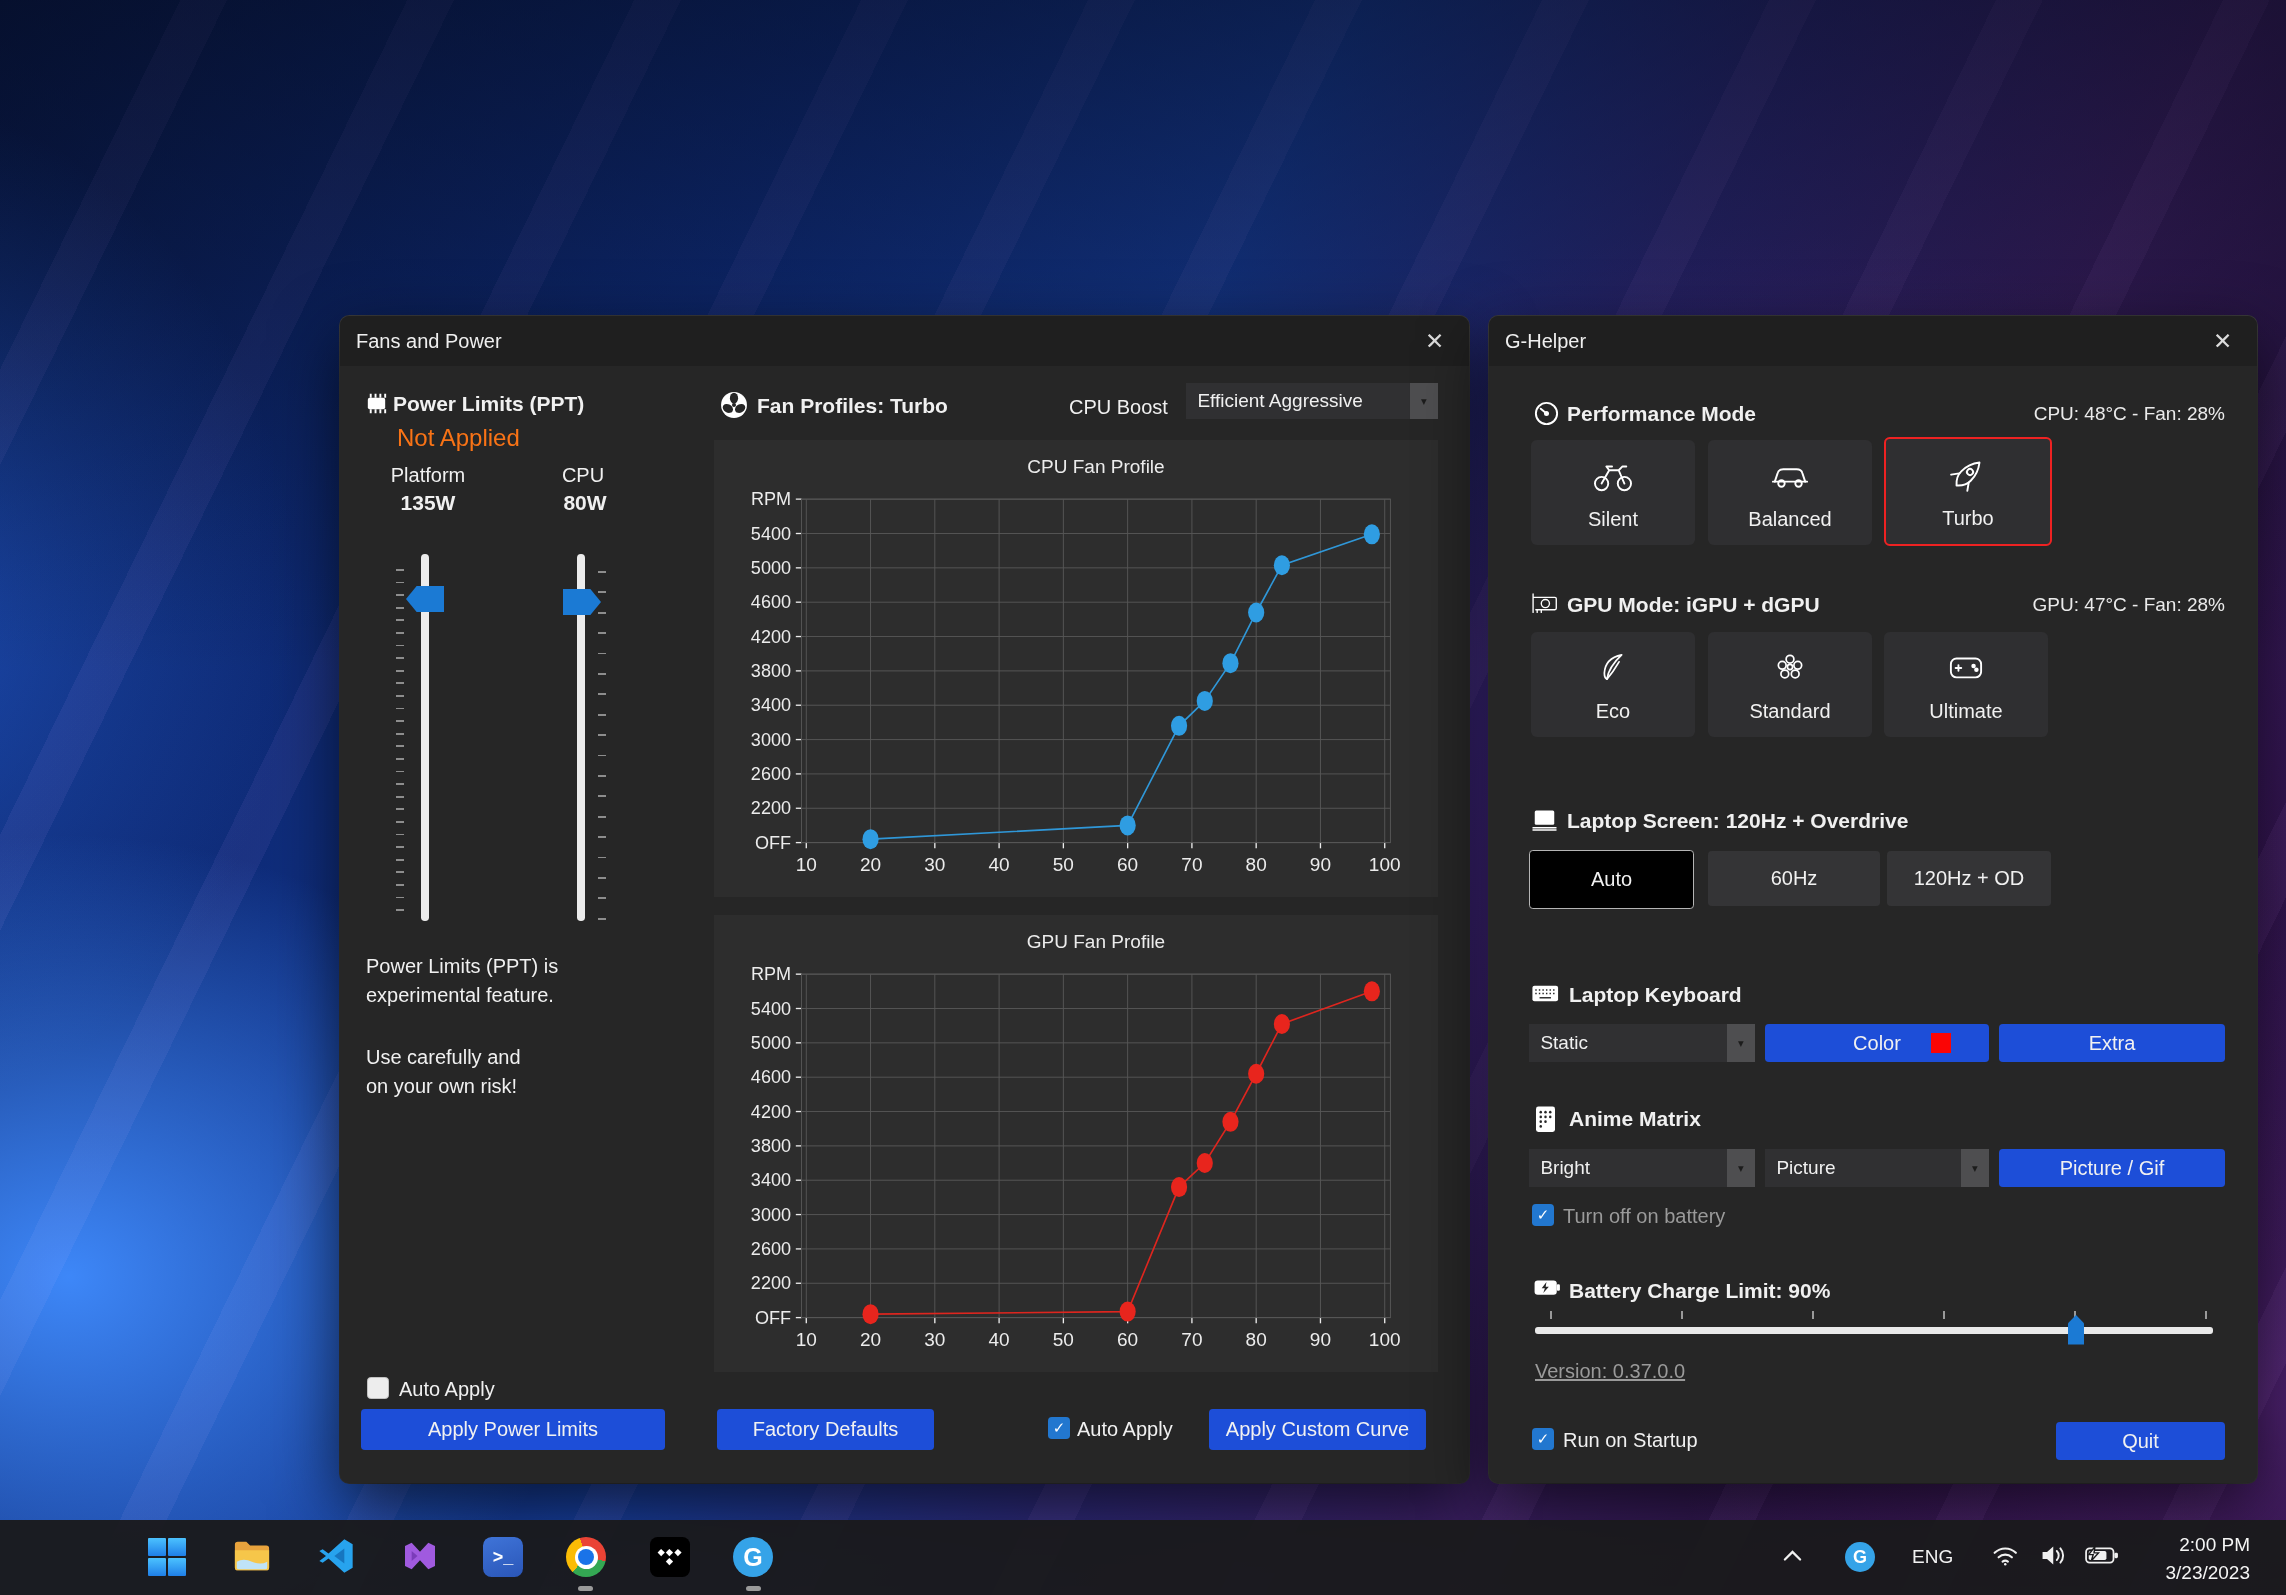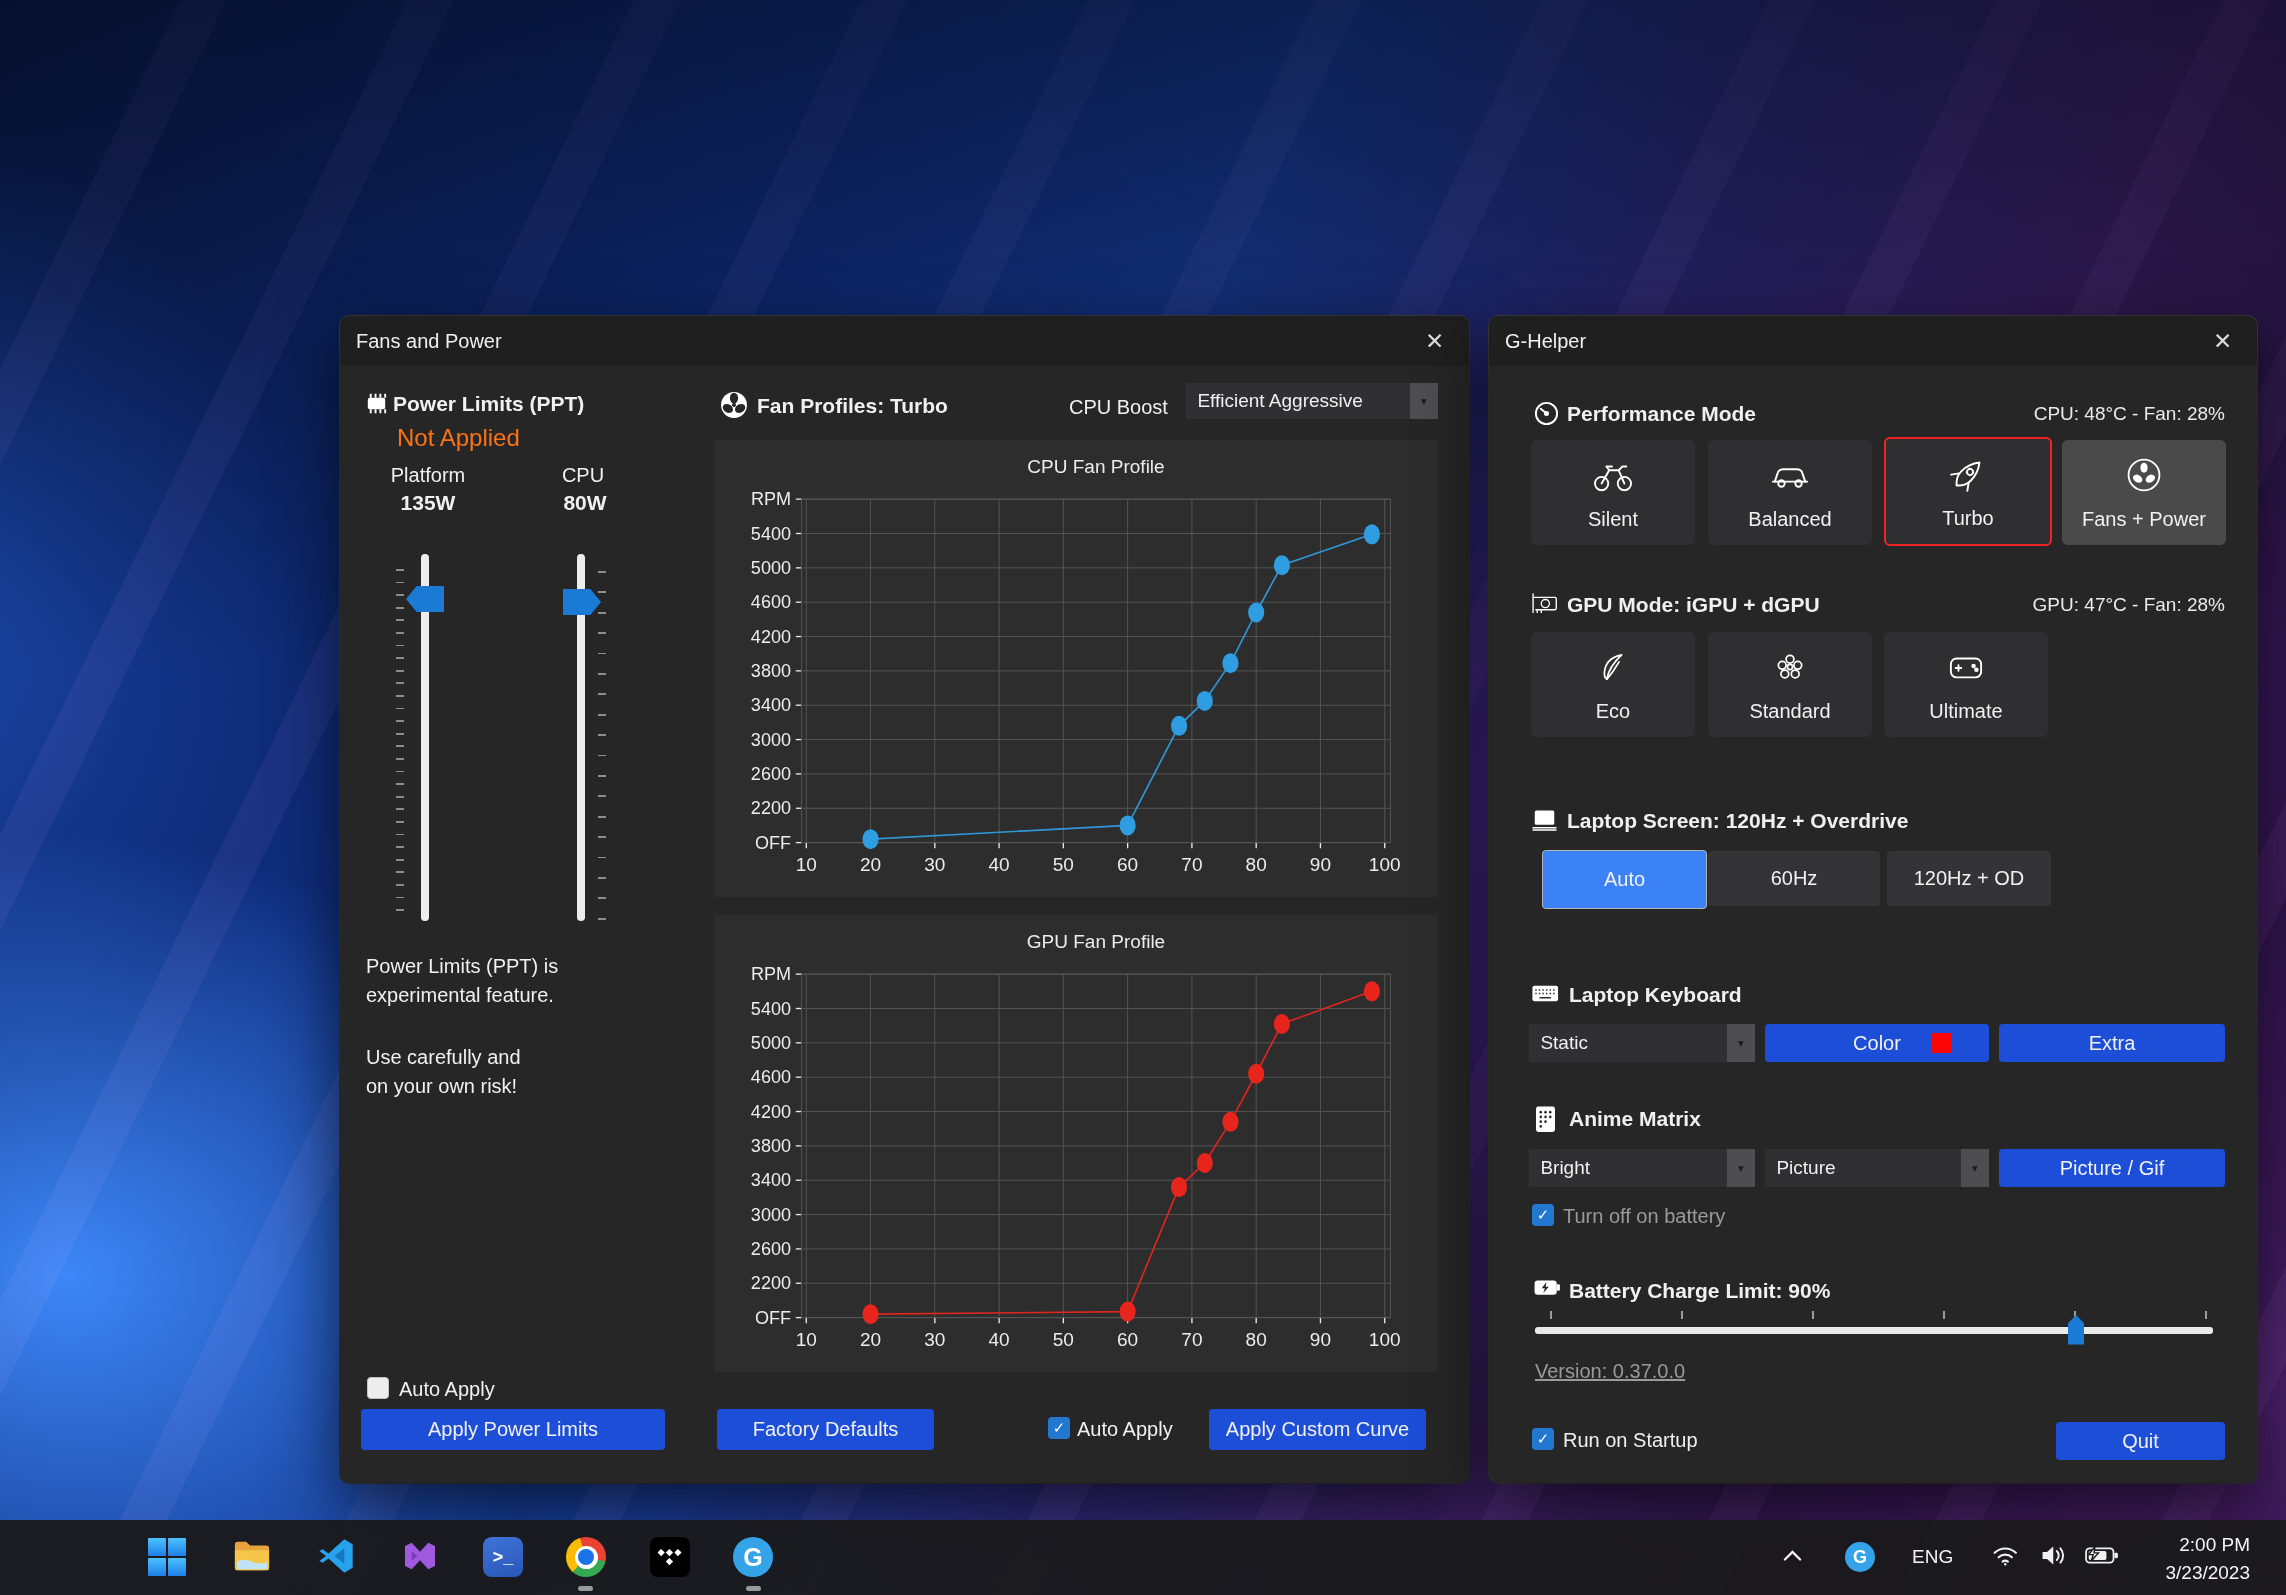--- a/index.html
+++ b/index.html
@@ -30,21 +30,21 @@
   .hline{font-weight:bold;font-size:21px;}
   .abs{position:absolute;}
   .btn{position:absolute;background:#1d4ed8;border-radius:3.8px;color:#f1f1f1;
        display:flex;align-items:center;justify-content:center;font-size:20px;}
   .tile{position:absolute;background:#2f2f31;border-radius:5.7px;color:#f1f1f1;
         display:flex;flex-direction:column;align-items:center;justify-content:center;gap:11.4px;font-size:20px;}
   .tile .ticon{height:42px;display:flex;align-items:center;justify-content:center;}
   .tile.sel-red{border:2.9px solid #ee2222;}
   .tile.sel-blue{border:2.9px solid #2e9ae0;}
   .tile.lighter{background:#4a4a4b;}
-  .smallbtn-sel{border:1.9px solid #b5b5b5;background:#3b82f6;margin-left:13px;}
+  .smallbtn-sel{border:1.9px solid #b5b5b5;background:#000000;}
   .dropdown{position:absolute;background:#303032;display:flex;align-items:center;}
   .dropdown .dtext{flex:1;font-size:19px;padding-left:11.4px;white-space:nowrap;overflow:hidden;}
   .dropdown .darrow{width:28.5px;align-self:stretch;background:#4e4e50;display:flex;
                     align-items:center;justify-content:center;color:#1c1c1c;font-size:11.4px;}
   .checkbox{position:absolute;width:22px;height:22px;border-radius:3.8px;}
   .checkbox.checked{background:#2277cf;color:#fff;display:flex;align-items:center;
                     justify-content:center;font-size:15px;}
   .checkbox.unchecked{background:#ededed;border:1px solid #c2c2c2;box-sizing:border-box;}
   .cblabel{position:absolute;font-size:20px;white-space:nowrap;}
   .panel{position:absolute;background:#2d2d2d;}
@@ -351,33 +351,20 @@
       <svg width="42" height="42" viewBox="0 0 44 44" stroke="#fff" fill="none" stroke-width="2" stroke-linecap="round" stroke-linejoin="round">
         <g transform="rotate(45 22 22)">
           <path d="M22 5 Q29 14 29 25 Q29 33 22 39 Q15 33 15 25 Q15 14 22 5 Z"></path>
           <circle cx="22" cy="19" r="3.2"></circle>
           <path d="M15 28 L10 35 M29 28 L34 35"></path>
         </g>
       </svg>
     </span>
     <span>Turbo</span>
   </div>
-  <div class="tile lighter" style="left:573px;top:124px;width:164px;height:105px;">
-    <span class="ticon">
-      <svg width="40" height="40" viewBox="0 0 44 44" stroke="#fff" fill="none" stroke-width="2">
-        <circle cx="22" cy="22" r="17"></circle>
-        <g fill="#fff" stroke="none">
-          <ellipse cx="22" cy="14" rx="4" ry="5.5"></ellipse>
-          <ellipse cx="15" cy="26" rx="4" ry="5.5" transform="rotate(120 15 26)"></ellipse>
-          <ellipse cx="29" cy="26" rx="4" ry="5.5" transform="rotate(240 29 26)"></ellipse>
-        </g>
-      </svg>
-    </span>
-    <span>Fans + Power</span>
-  </div>
 
   <span class="abs" style="left:40px;top:274px;">
     <svg width="30" height="28.5" viewBox="0 0 44 40" stroke="#fff" fill="none" stroke-width="2" stroke-linecap="round">
       <path d="M6 10 V5 M6 10 H38 Q40 10 40 12 V26 Q40 28 38 28 H10 M6 10 V32"></path>
       <circle cx="24" cy="19" r="6"></circle>
       <path d="M12 28 v4 M18 28 v4"></path>
     </svg>
   </span>
   <div class="abs hline" style="left:78px;top:277px;">GPU Mode: iGPU + dGPU</div>
   <div class="statusline" style="right:32px;top:278px;">GPU: 47°C -  Fan: 28%</div>

